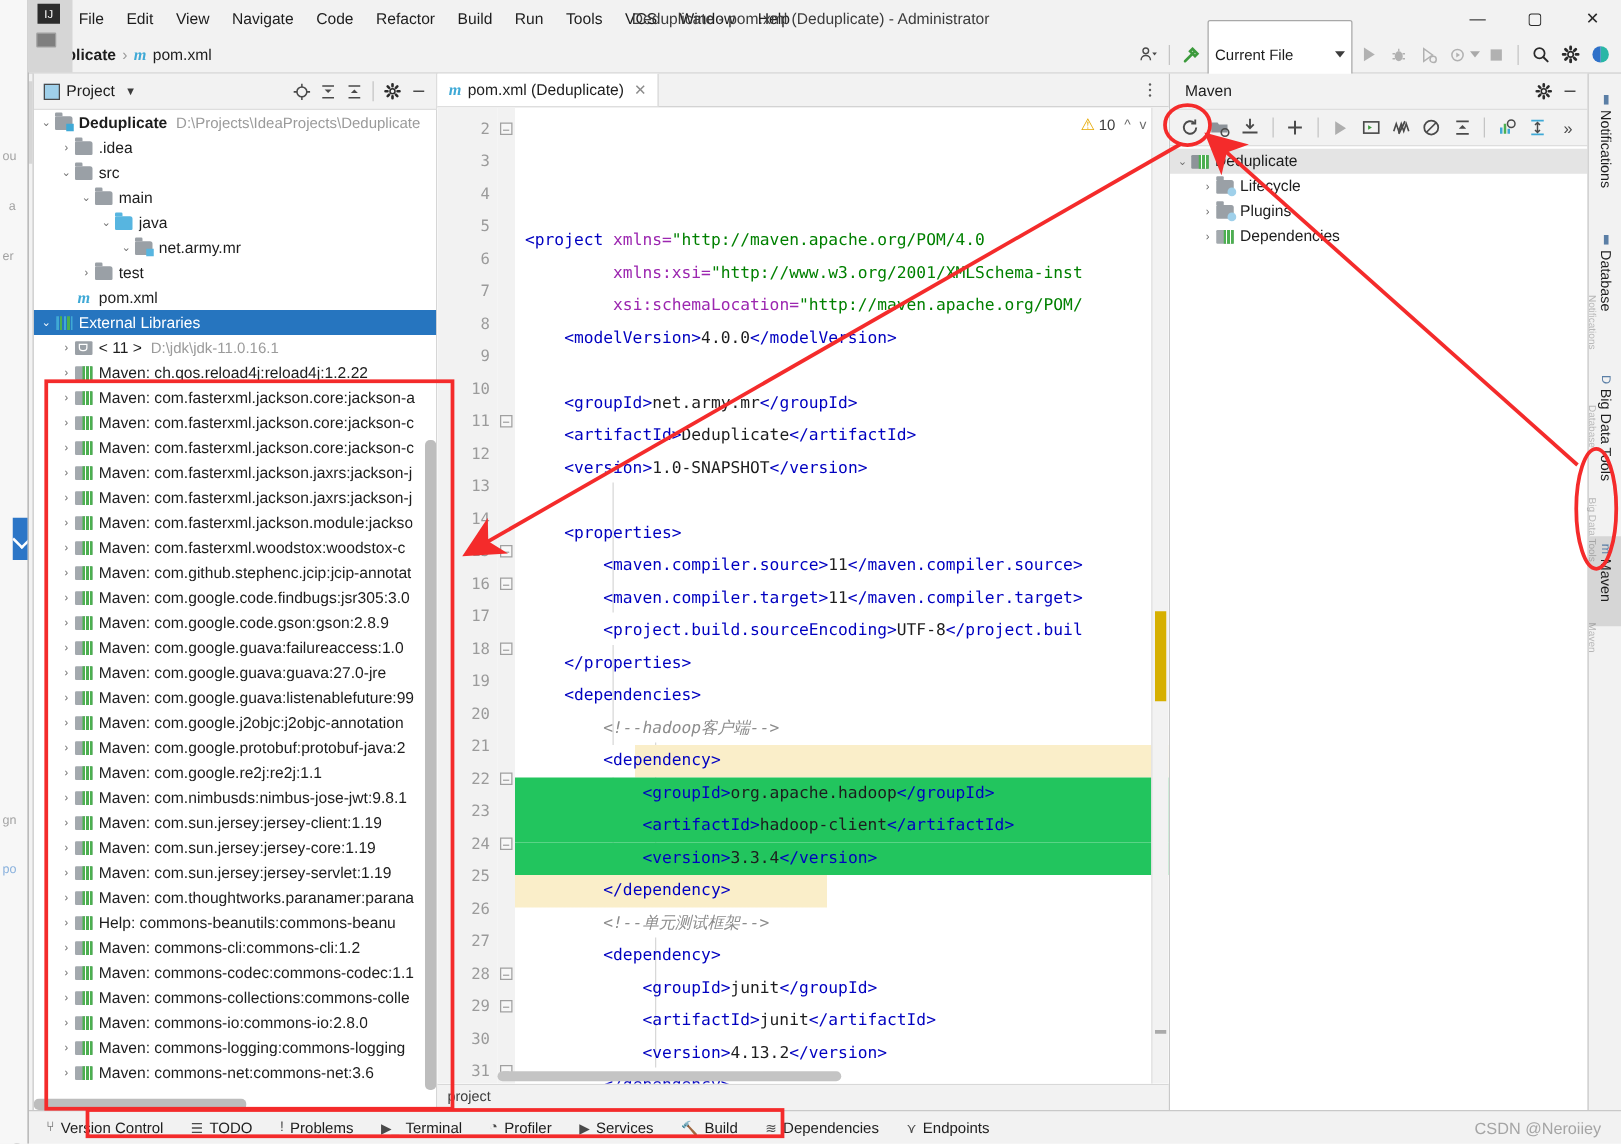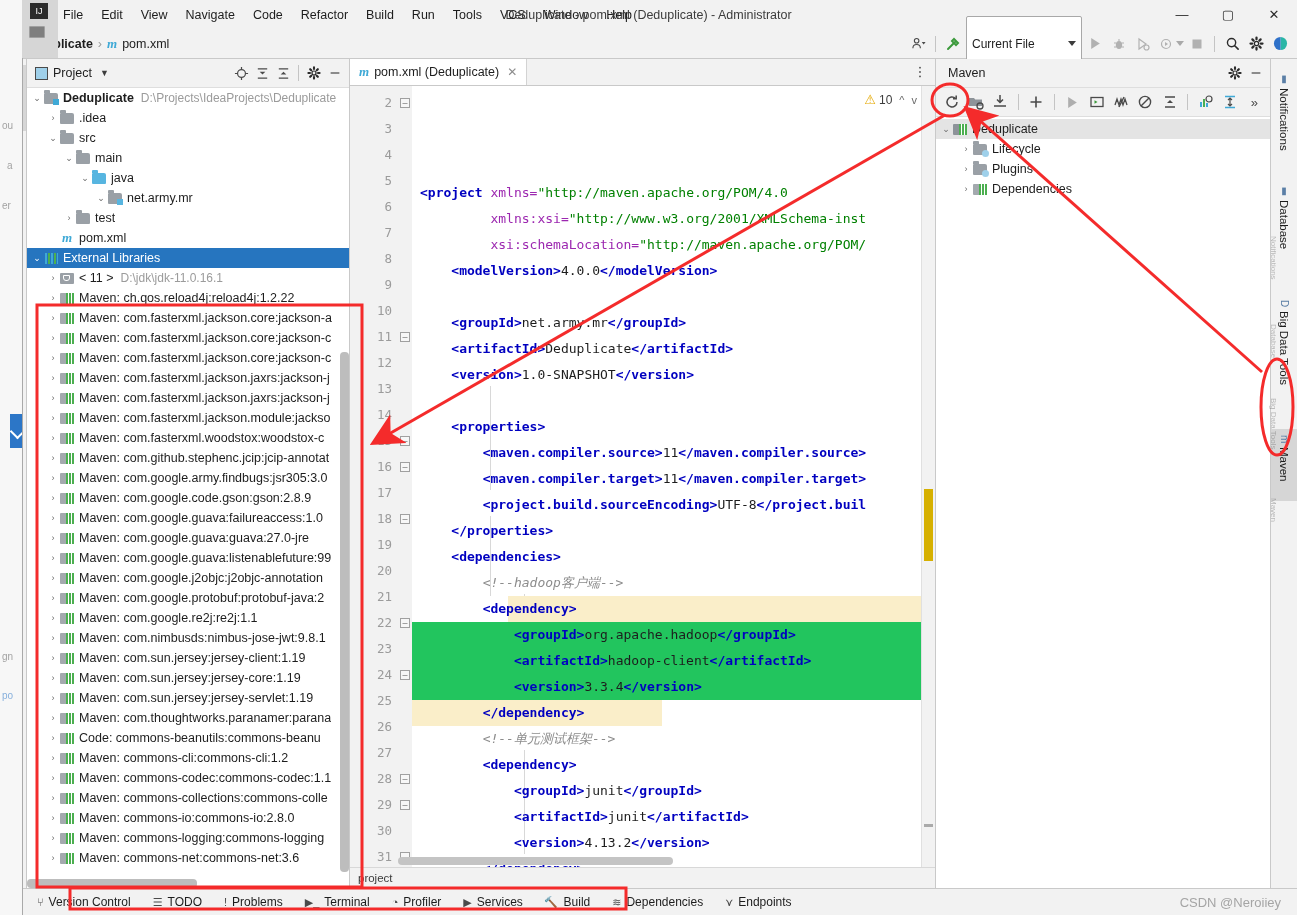--- a/index.html
+++ b/index.html
@@ -102,21 +102,21 @@
   .tab-right{margin-left:auto;display:flex;align-items:center;padding-right:8px;color:#5a5a5a;}
   .code{flex:1;display:flex;position:relative;overflow:hidden;background:#fff;font-family:"DejaVu Sans Mono","Liberation Mono",monospace;font-size:13px;}
   .gutter{width:48px;background:#f2f2f2;flex:none;text-align:right;color:#9b9b9b;font-size:12.5px;padding-top:4px;box-sizing:border-box;}
   .gutter div{height:26px;line-height:26px;padding-right:6px;}
   .folds{width:14px;background:#f2f2f2;flex:none;padding-top:4px;position:relative;}
   .fold{position:absolute;left:2px;width:10px;height:10px;border:1px solid #a0a0a0;background:#f7f7f7;box-sizing:border-box;color:#707070;
         font-size:9px;line-height:8px;text-align:center;font-family:"Liberation Sans",sans-serif;}
   .lines{flex:1;position:relative;padding-top:4px;overflow:hidden;white-space:pre;}
   .ln{height:26px;line-height:26px;padding-left:8px;position:relative;white-space:pre;}
   .ln.hl{background:#22c55e;}
-  .tg{color:#0000c0;font-weight:bold;}
+  .tg{color:#0000c0;}
   .at{color:#9c27b0;}
   .st{color:#008000;}
   .tx{color:#1d1d1d;}
   .cm{color:#8c8c8c;font-style:italic;}
   .indentguide{position:absolute;top:0;bottom:0;width:1px;background:#d8d8d8;}
   .warnbox{position:absolute;right:18px;top:6px;display:flex;align-items:center;gap:3px;font-size:12px;color:#3c3c3c;font-family:"Liberation Sans",sans-serif;}
   .warn-tri{color:#e5a800;font-size:13px;}
   .marker-col{position:absolute;right:0;top:0;bottom:0;width:13px;background:#f2f2f2;border-left:1px solid #e0e0e0;}
   .marker{position:absolute;right:2px;width:9px;}
   .ed-hsb{position:absolute;left:48px;bottom:2px;height:8px;background:#c4c4c4;border-radius:4px;}
@@ -461,21 +461,21 @@
               <span class="mvnico"></span>
             </span>
             <span class="clip">Maven: com.github.stephenc.jcip:jcip-annotat</span>
           </div>
           <div class="row">
             <span style="width: 20px; flex: 0 0 auto;"></span>
             <span class="arrow">›</span>
             <span class="ico">
               <span class="mvnico"></span>
             </span>
-            <span class="clip">Maven: com.google.army.findbugs:jsr305:3.0</span>
+            <span class="clip">Maven: com.google.code.findbugs:jsr305:3.0</span>
           </div>
           <div class="row">
             <span style="width: 20px; flex: 0 0 auto;"></span>
             <span class="arrow">›</span>
             <span class="ico">
               <span class="mvnico"></span>
             </span>
             <span class="clip">Maven: com.google.code.gson:gson:2.8.9</span>
           </div>
           <div class="row">
@@ -565,21 +565,21 @@
               <span class="mvnico"></span>
             </span>
             <span class="clip">Maven: com.thoughtworks.paranamer:parana</span>
           </div>
           <div class="row">
             <span style="width: 20px; flex: 0 0 auto;"></span>
             <span class="arrow">›</span>
             <span class="ico">
               <span class="mvnico"></span>
             </span>
-            <span class="clip">Code: commons-beanutils:commons-beanu</span>
+            <span class="clip">Help: commons-beanutils:commons-beanu</span>
           </div>
           <div class="row">
             <span style="width: 20px; flex: 0 0 auto;"></span>
             <span class="arrow">›</span>
             <span class="ico">
               <span class="mvnico"></span>
             </span>
             <span class="clip">Maven: commons-cli:commons-cli:1.2</span>
           </div>
           <div class="row">

